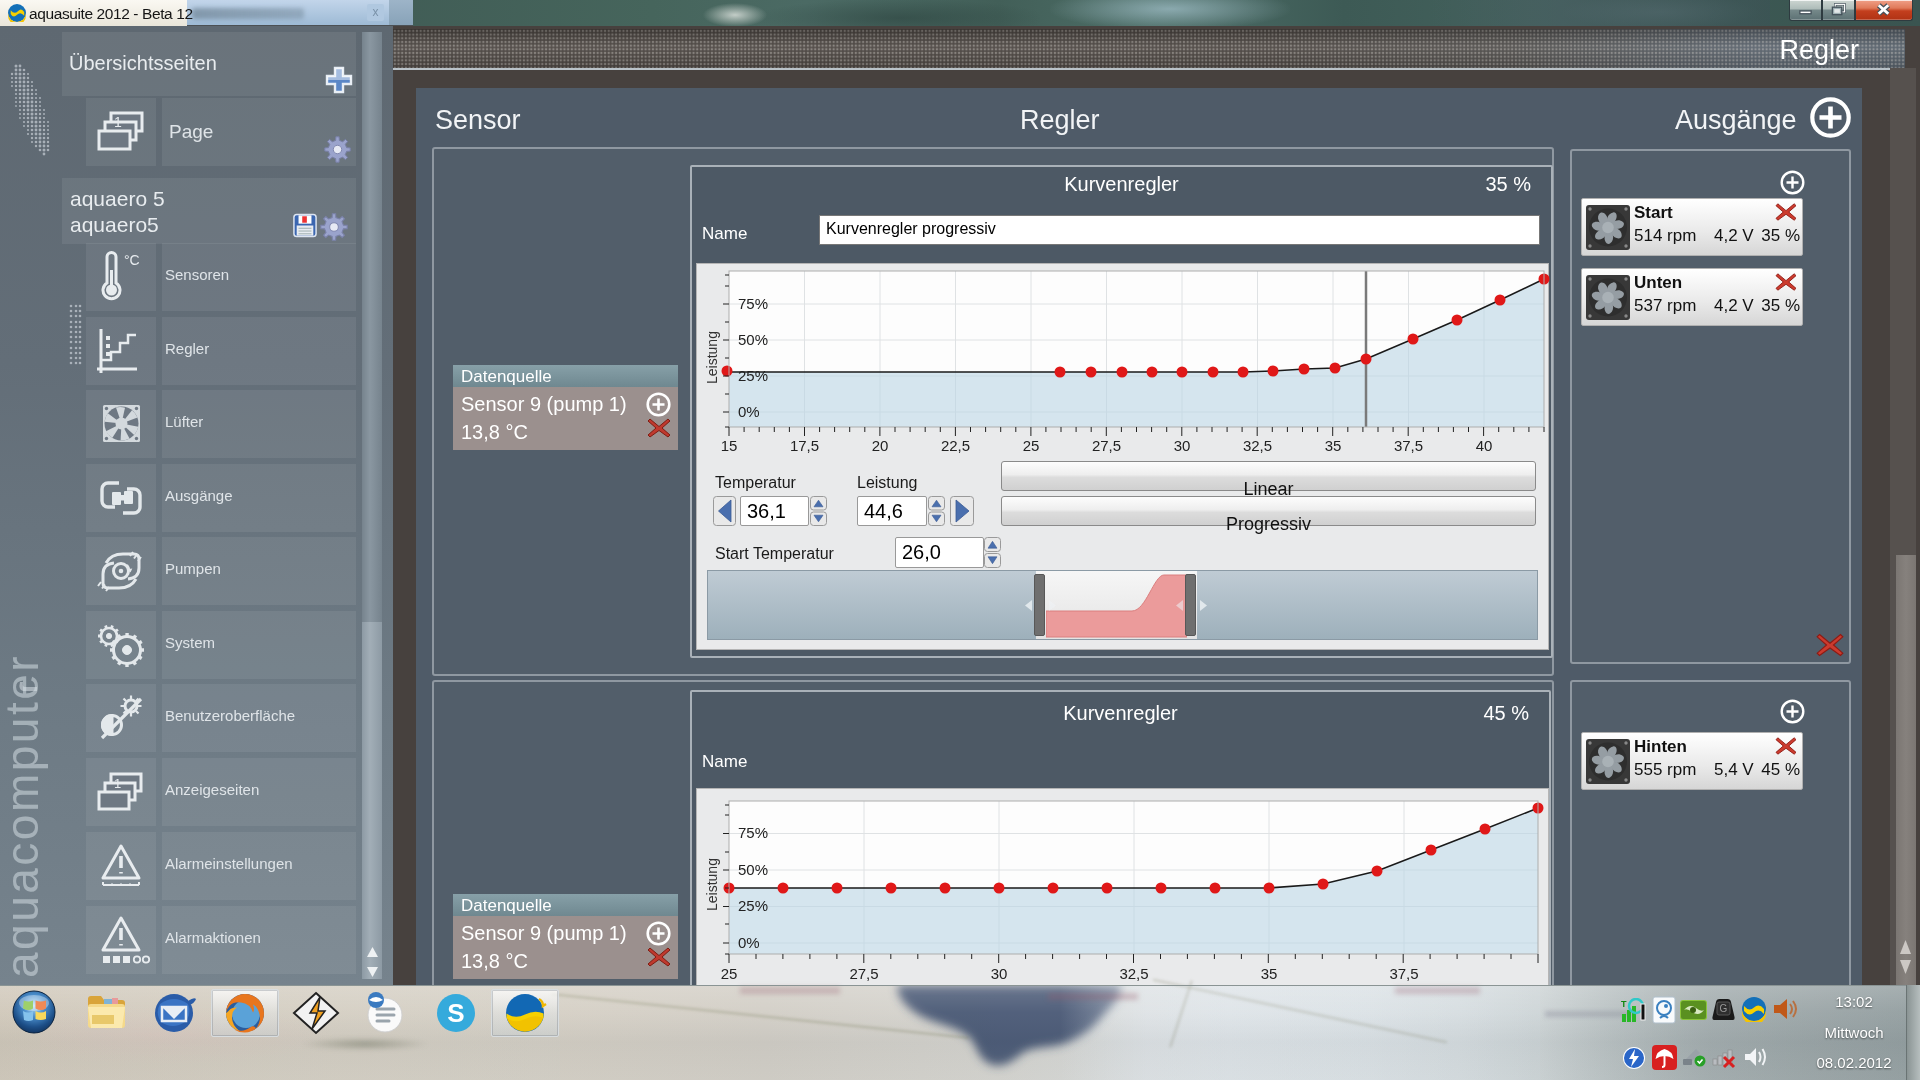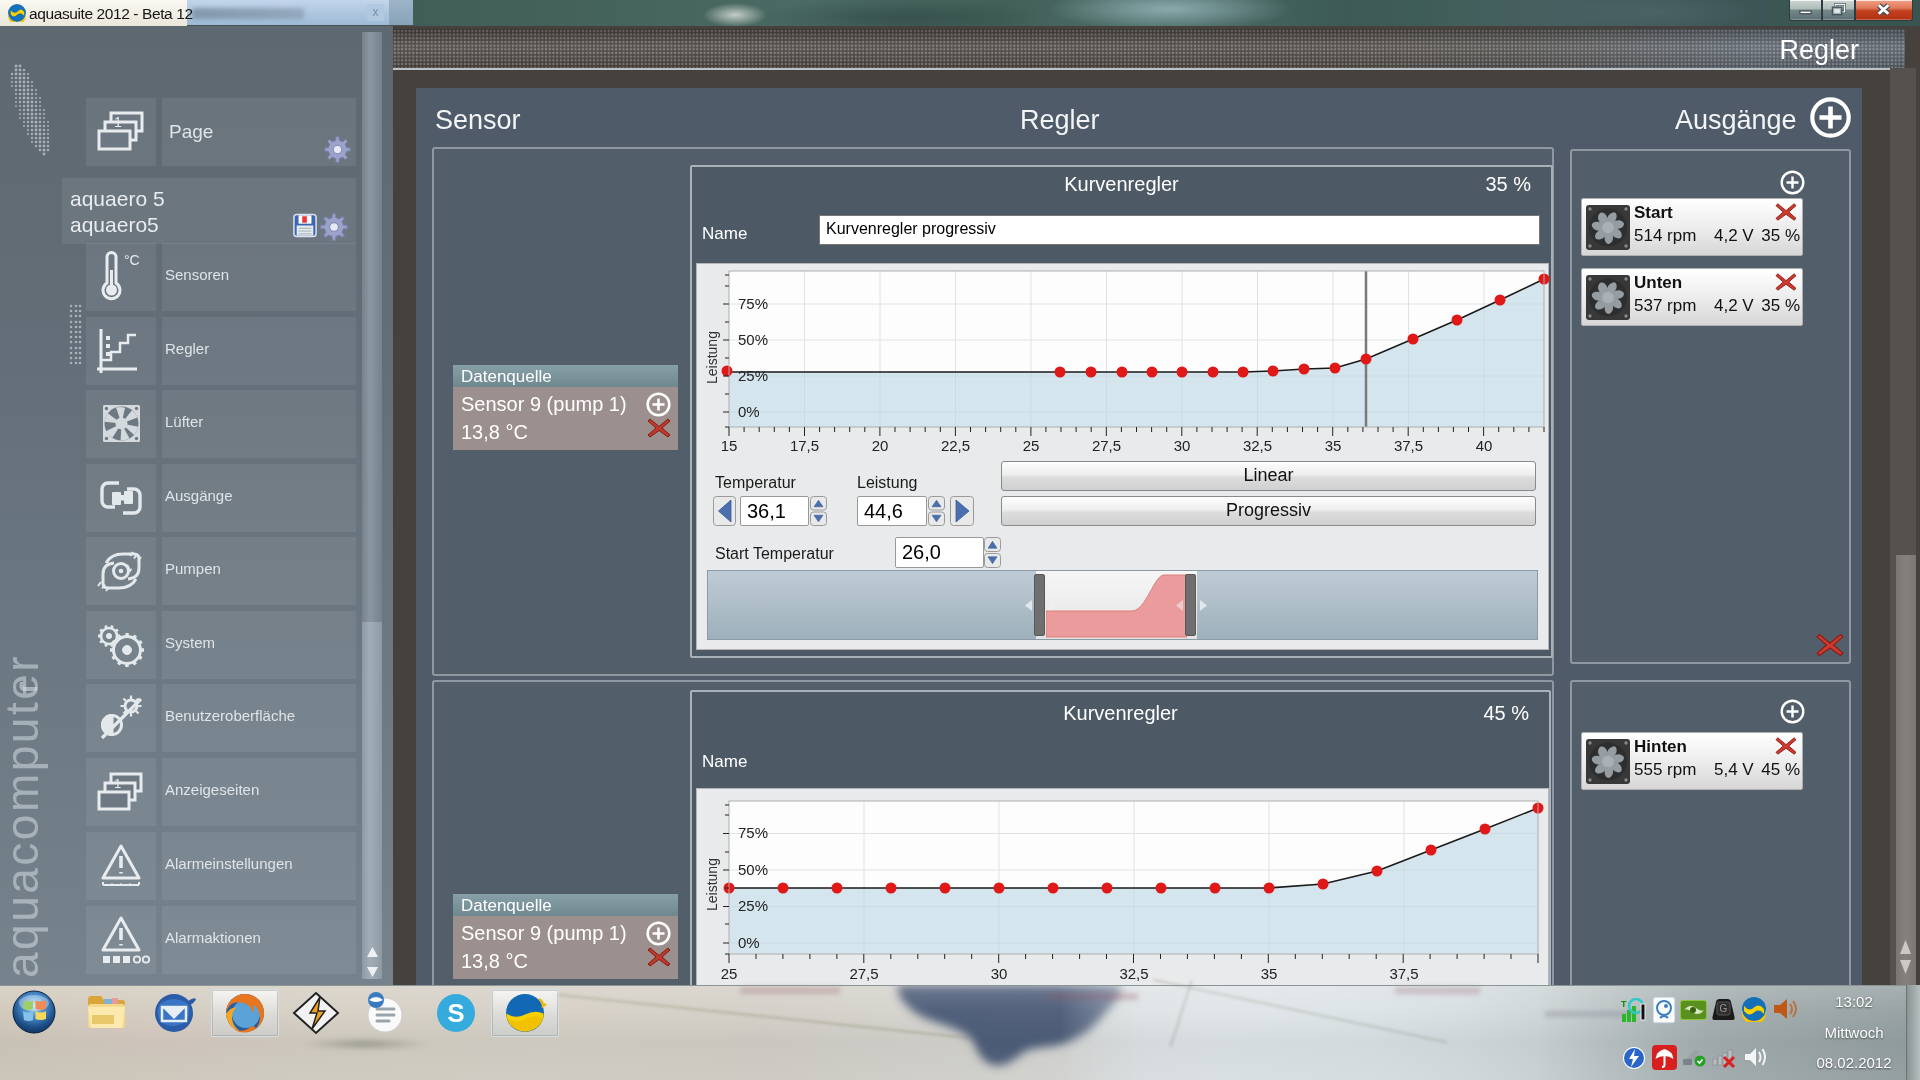--- a/index.html
+++ b/index.html
@@ -77,21 +77,21 @@
 
 
 .fcard{position:absolute;width:222px;height:58px;background:linear-gradient(180deg,#ffffff,#e9e9e9 60%,#d6d6d6);border:1px solid #b0b0b0;border-radius:2px;}
 .fcard .nm{position:absolute;left:52px;top:4px;font-size:17px;font-weight:bold;color:#111;}
 .fcard .l2{position:absolute;left:52px;top:27px;font-size:17px;color:#111;width:166px;height:20px;}
 
 
 .clab{position:absolute;font-size:16px;color:#1a1a1a;}
 .spin{position:absolute;background:#fff;border:1px solid #999;border-radius:2px;font-size:20px;color:#000;}
 .spin .v{position:absolute;left:6px;top:3px;}
-.btn97{position:absolute;height:30px;background:linear-gradient(180deg,#fdfdfd,#eeeeee 45%,#dcdcdc 55%,#d0d0d0);border:1px solid #8a8a8a;border-radius:3px;text-align:center;font-size:18px;color:#111;padding-top:3px;}
+.btn97{position:absolute;height:30px;background:linear-gradient(180deg,#fdfdfd,#eeeeee 45%,#dcdcdc 55%,#d0d0d0);border:1px solid #8a8a8a;border-radius:3px;text-align:center;font-size:18px;color:#111;padding-top:17px;}
 
 
 #r-track{left:1869px;top:62px;width:47px;height:897px;background:#57524f;}
 #r-thumb{left:1892px;top:493px;width:24px;height:466px;background:linear-gradient(90deg,#7b7672,#86817d 50%,#7b7672);}
 
 
 #taskbar{left:0;top:985px;width:1920px;height:95px;}
 #tb-bg{left:0;top:0;width:1920px;height:95px;background:linear-gradient(90deg,#cdc7ba 0%,#d2ccc0 12%,#d5cfc4 28%,#d2cec6 40%,#d5d4cf 52%,#dadfe1 64%,#d4dadc 76%,#bfc7c7 88%,#aeb8b8 100%);}
 #tb-glass{left:0;top:0;width:1920px;height:95px;background:linear-gradient(180deg,rgba(255,255,255,.18),rgba(255,255,255,.05) 28%,rgba(105,115,120,.08) 60%,rgba(170,178,178,.10));border-top:1px solid #8a9494;}
 .tbicon{position:absolute;top:6px;width:48px;height:44px;}
@@ -306,20 +306,27 @@
             <circle cx="80" cy="311" r="1.3"></circle>
             <circle cx="80" cy="316" r="1.3"></circle>
             <circle cx="80" cy="322" r="1.3"></circle>
             <circle cx="80" cy="327" r="1.3"></circle>
             <circle cx="80" cy="332" r="1.3"></circle>
             <circle cx="80" cy="337" r="1.3"></circle>
           </g>
           <path d="M20 656 q-2 8 3 9 l14 0 l0 -4 l-12 0 q-3 0 -2 -5 Z" fill="rgba(228,234,240,.5)"></path>
         </svg>
       <div id="aquatext" class="abs">aquacomputer</div>
+      <div id="sb-h1" class="sbx">
+          <div class="t">Übersichtsseiten</div>
+        <svg style="position:absolute;right:3px;top:34px;" width="28" height="28" viewBox="0 0 28 28">
+            <path d="M10 2 h8 v8 h8 v8 h-8 v8 h-8 v-8 h-8 v-8 h8 Z" fill="#5b87c7" stroke="#e8eef5" stroke-width="2.4"></path>
+            <path d="M10 2 h8 v8 h8 v4 h-24 v-4 h8 Z" fill="rgba(255,255,255,.45)" stroke="none"></path>
+          </svg>
+      </div>
       <div id="sb-page-i" class="sbx"><svg width="70" height="68" viewBox="0 0 70 68">
             <g stroke="#e8ecef" fill="#6e7883" stroke-width="3">
               <rect x="25" y="15" width="31" height="18"></rect>
               <rect x="19" y="24" width="31" height="18"></rect>
               <rect x="13" y="33" width="31" height="18"></rect>
             </g>
             <text x="28" y="29" fill="#e8ecef" font-size="14" font-family="Liberation Sans">1</text>
           </svg></div>
       <div id="sb-page-l" class="sbx">
           <div class="t">Page</div>

